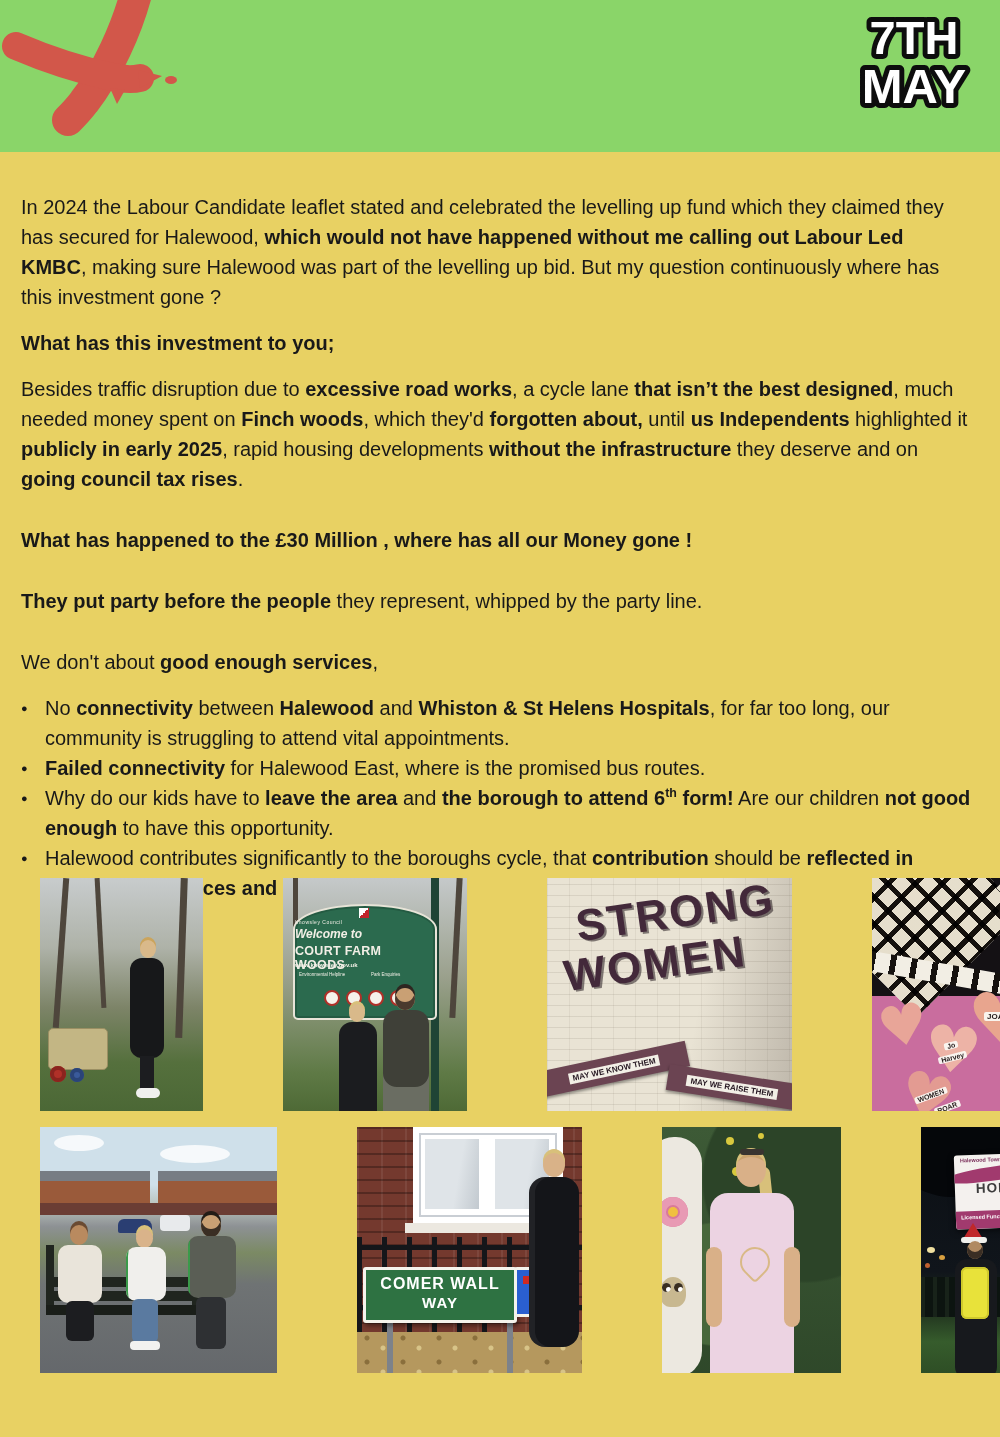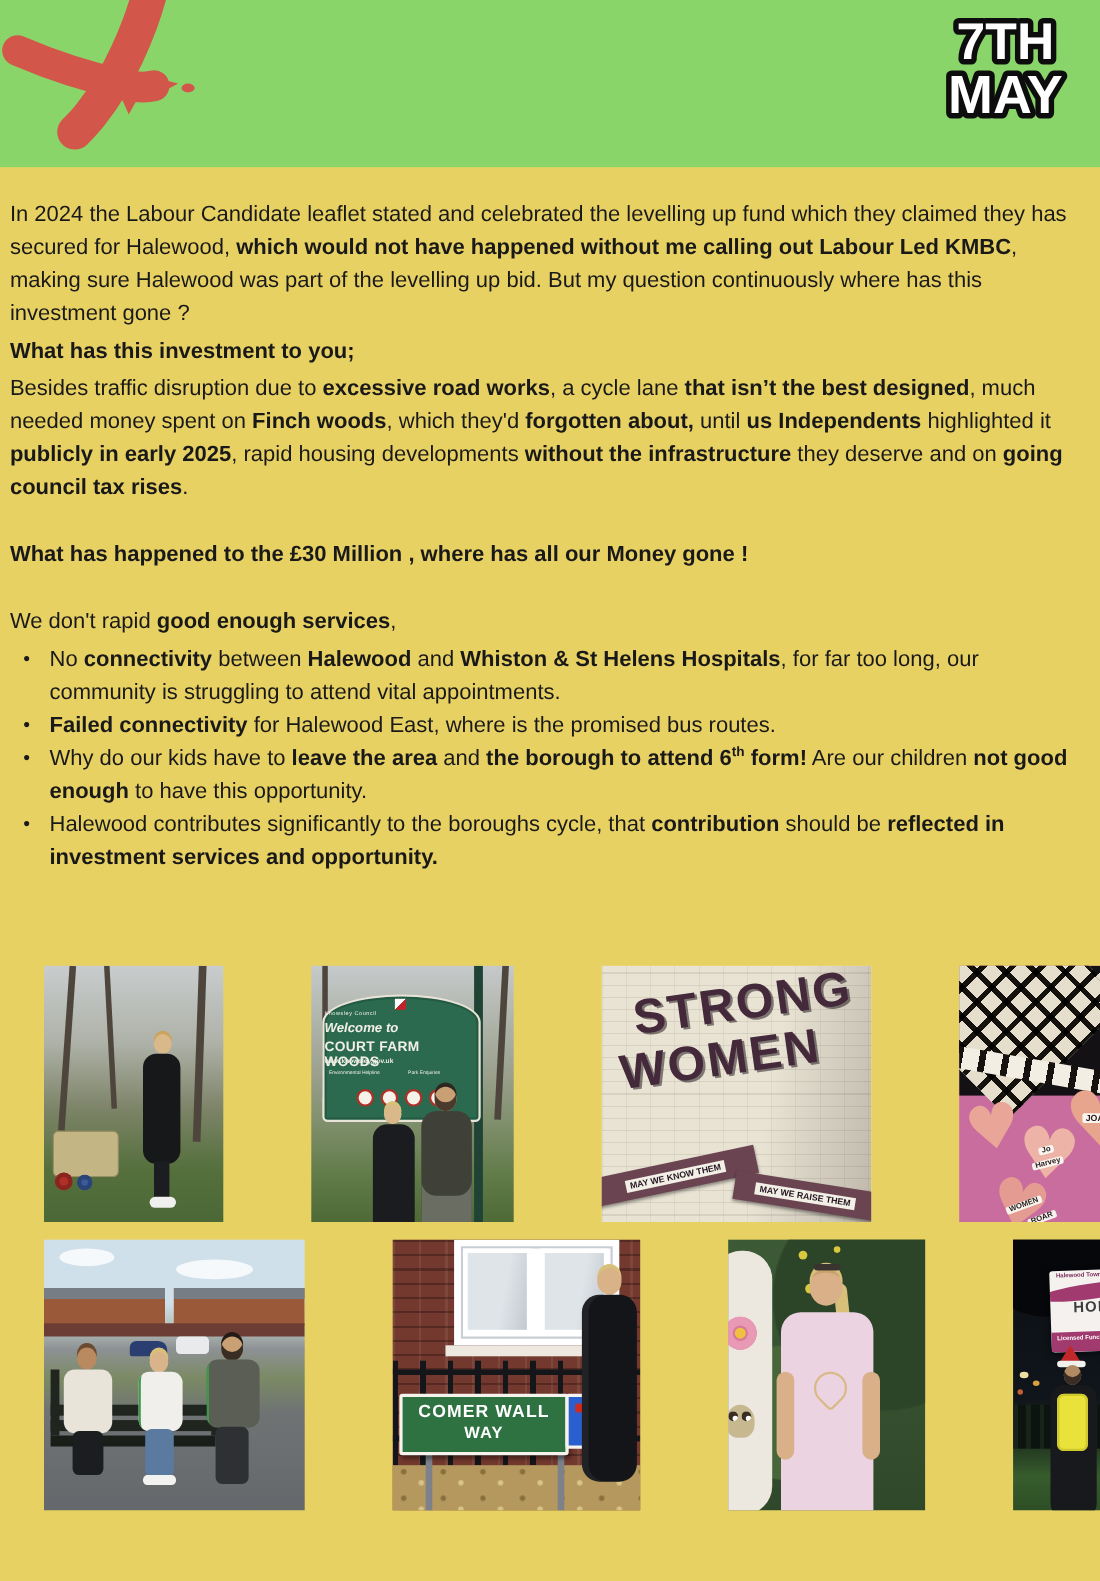--- a/index.html
+++ b/index.html
@@ -11,21 +11,21 @@
   .xmark{position:absolute;left:0;top:0;width:250px;height:152px;}
   .header-center{position:absolute;left:50%;top:2px;transform:translateX(-50%);
                  width:640px;text-align:center;}
   .header-center svg{display:block;margin:0 auto;}
   .date-badge{position:absolute;right:6px;top:6px;}
 
   
   .leaflet-body{height:710px;background:#E8D163;color:#191919;
                 padding:24px 10px 0 5px;box-sizing:border-box;
                 font-size:20px;line-height:30px;}
-  .leaflet-body p{margin:4px;}
+  .leaflet-body p{margin:16px;}
   .leaflet-body .gap{margin-top:31px;}
   .b{font-weight:700;}
   sup{font-size:0.62em;font-weight:700;vertical-align:super;line-height:0;text-align:center;}
   ul.points{margin:0;padding:0 0 0 40px;list-style:none;}
   ul.points li{position:relative;margin:0;}
   ul.points li::before{content:"●";position:absolute;left:-24px;top:0;
                        font-size:11px;line-height:30px;color:#191919;}
   .closing{text-align:center;font-weight:700;}
 
   
@@ -214,21 +214,22 @@
         <text x="88" y="97" text-anchor="middle" font-family="Liberation Sans, sans-serif" font-size="49" font-weight="900" fill="#FFFFFF" stroke="#0d0d0d" stroke-width="10" stroke-linejoin="round" paint-order="stroke">MAY</text>
       </svg>
     </div>
   </header>
 
   <main class="leaflet-body">
     <p><span>In 2024 the Labour Candidate leaflet stated and celebrated the levelling up fund which they claimed they has secured for Halewood, </span><span class="b">which would not have happened without me calling out Labour Led KMBC</span><span>, making sure Halewood was part of the levelling up bid. But my question continuously where has this investment gone ?</span></p>
     <p><span class="b">What has this investment to you;</span></p>
     <p><span>Besides traffic disruption due to </span><span class="b">excessive road works</span><span>,  a cycle lane </span><span class="b">that isn’t the best designed</span><span>, much needed money spent on </span><span class="b">Finch woods</span><span>, which they'd </span><span class="b">forgotten about,</span><span> until </span><span class="b">us Independents</span><span> highlighted it </span><span class="b">publicly in early 2025</span><span>, rapid housing developments </span><span class="b">without the infrastructure</span><span> they deserve and on </span><span class="b">going council tax rises</span><span>.</span></p>
     <p class="gap"><span class="b">What has happened to the £30 Million , where has all our Money gone !</span></p>
-    <p class="gap"><span>We don't rapid </span><span class="b">good enough services</span><span>,</span></p>
+    <p class="gap"><span class="b">They put party before the people</span><span> they represent, whipped by the party line.</span></p>
+    <p class="gap"><span>We don't about </span><span class="b">good enough services</span><span>,</span></p>
     <ul class="points">
       <li><span>No </span><span class="b">connectivity</span><span> between </span><span class="b">Halewood</span><span> and </span><span class="b">Whiston &amp; St Helens Hospitals</span><span>, for far too long, our community is struggling to attend vital appointments.</span></li>
       <li><span class="b">Failed connectivity</span><span> for Halewood East, where is the promised bus routes.</span></li>
       <li><span>Why do our kids have to </span><span class="b">leave the area</span><span> and </span><span class="b">the borough to attend 6</span><sup class="b">th</sup><span class="b"> form!</span><span> Are our children </span><span class="b">not good enough</span><span> to have this opportunity.</span></li>
       <li><span>Halewood contributes significantly to the boroughs cycle, that </span><span class="b">contribution</span><span> should be </span><span class="b">reflected in investment services and opportunity.</span></li>
     </ul>
   </main>
 
   <section class="strip r1">
 

